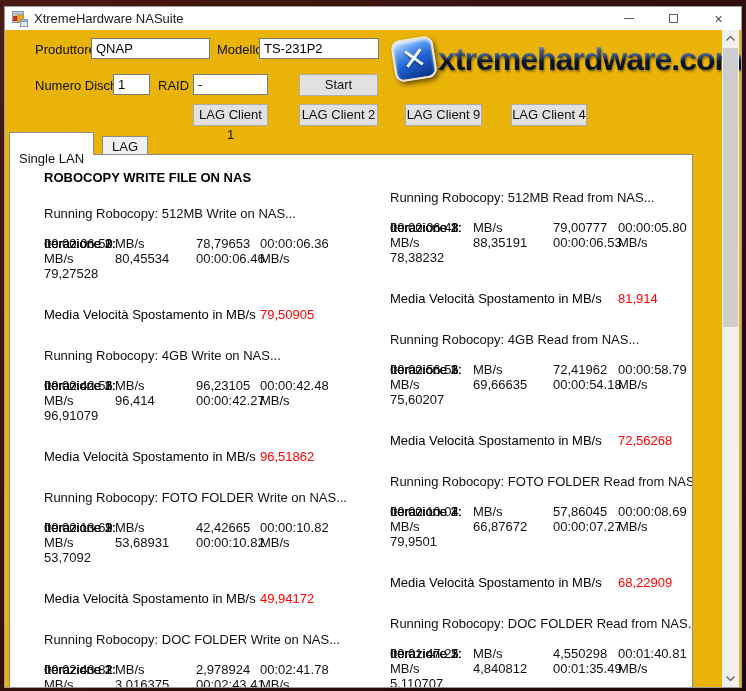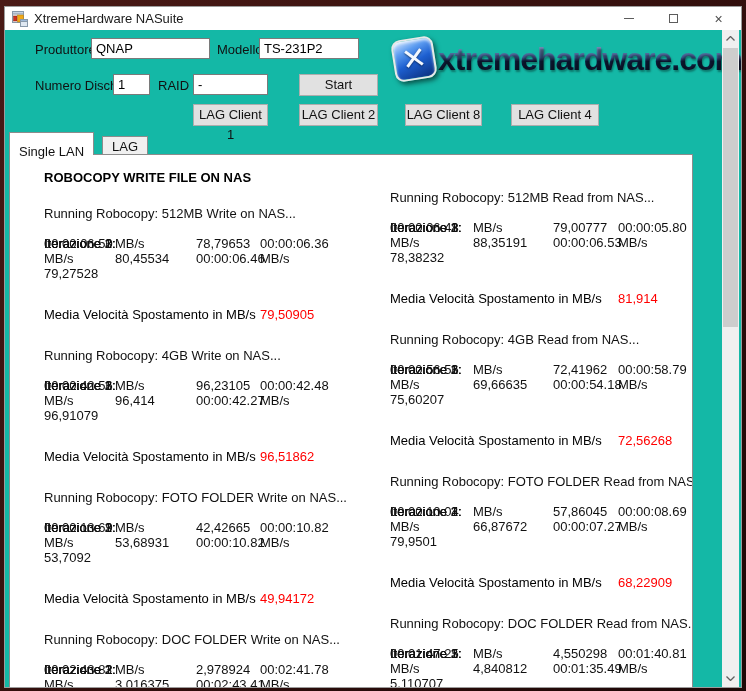--- a/index.html
+++ b/index.html
@@ -4,21 +4,21 @@
 <style>
   * { margin:0; padding:0; box-sizing:border-box; }
   html,body { width:746px; height:691px; overflow:hidden; }
   body {
     font-family: "Liberation Sans", "DejaVu Sans", sans-serif;
     background: linear-gradient(135deg, #4a1a16 0%, #2e0d0b 60%, #1d0706 100%);
     position:relative;
   }
   .window {
     position:absolute; left:4px; top:6px; width:738px; height:682px;
-    background:#14b8a6; border:1px solid #9c9c9c; overflow:hidden;
+    background:#eab308; border:1px solid #9c9c9c; overflow:hidden;
   }
   
   .titlebar {
     height:23px; background:#ffffff; display:flex; align-items:center;
     padding-left:7px; position:relative;
   }
   .app-icon { width:16px; height:16px; margin-right:6px; flex:0 0 auto; }
   .title-text { font-size:13px; color:#1a1a1a; }
   .win-controls { position:absolute; right:0; top:0; height:23px; display:flex; }
   .win-btn {
@@ -59,21 +59,21 @@
     -webkit-background-clip:text; background-clip:text; color:transparent;
     text-shadow:1px 2px 2px rgba(0,0,0,.35);
   }
   
   .tabs { position:absolute; left:4px; top:127px; height:21px; display:flex; align-items:flex-end; }
   .tab {
     font-size:13px; padding:3px 9px 3px 9px; border:1px solid #8c8c8c; border-bottom:none;
     background:#f0f0f0; color:#111; height:19px; line-height:13px; cursor:default;
   }
   .tab.active {
-    background:#ffffff; height:23px; padding-top:12px; position:relative; z-index:2;
+    background:#ffffff; height:23px; padding-top:19px; position:relative; z-index:2;
     margin-top:-2px;
   }
   .tab + .tab { margin-left:8px; }
   
   .page {
     position:absolute; left:4px; top:147px; width:684px; height:535px;
     background:#ffffff; border:1px solid #8c8c8c; border-bottom:none;
     display:flex; overflow:hidden; z-index:1;
   }
   .panel { width:342px; padding-top:15px; }
@@ -124,32 +124,32 @@
         </div>
       <div class="win-btn">
           <span class="glyph-close">×</span>
         </div>
     </div>
   </div>
 
   <span class="label" style="left:30px; top:35px;">Produttore</span>
   <input class="tbox" style="left: 86px; top: 31px; width: 119px;" value="QNAP">
   <span class="label" style="left:212px; top:35px;">Modello</span>
-  <input class="tbox" style="left: 254px; top: 31px; width: 100px;" value="TS-231P2">
+  <input class="tbox" style="left: 254px; top: 31px; width: 120px;" value="TS-231P2">
 
   <span class="label" style="left:30px; top:71px;">Numero Dischi</span>
   <input class="tbox" style="left: 108px; top: 67px; width: 37px;" value="1">
   <span class="label" style="left:153px; top:71px;">RAID</span>
   <input class="tbox" style="left: 188px; top: 67px; width: 75px;" value="-">
   <div class="btn" style="left:294px; top:67px; width:79px;">Start</div>
 
   <div class="btn" style="left:188px; top:97px; width:75px;">LAG Client 1</div>
   <div class="btn" style="left:294px; top:97px; width:79px;">LAG Client 2</div>
-  <div class="btn" style="left:400px; top:97px; width:77px;">LAG Client 8</div>
-  <div class="btn" style="left:506px; top:97px; width:88px;">LAG Client 4</div>
+  <div class="btn" style="left:400px; top:97px; width:77px;">LAG Client 9</div>
+  <div class="btn" style="left:506px; top:97px; width:76px;">LAG Client 4</div>
 
   <div class="logo">
     <div class="logo-badge">
       <span class="logo-x">✕</span>
     </div>
     <span class="logo-text">xtremehardware.com</span>
   </div>
 
   <div class="tabs">
     <div class="tab active">Single LAN</div>

